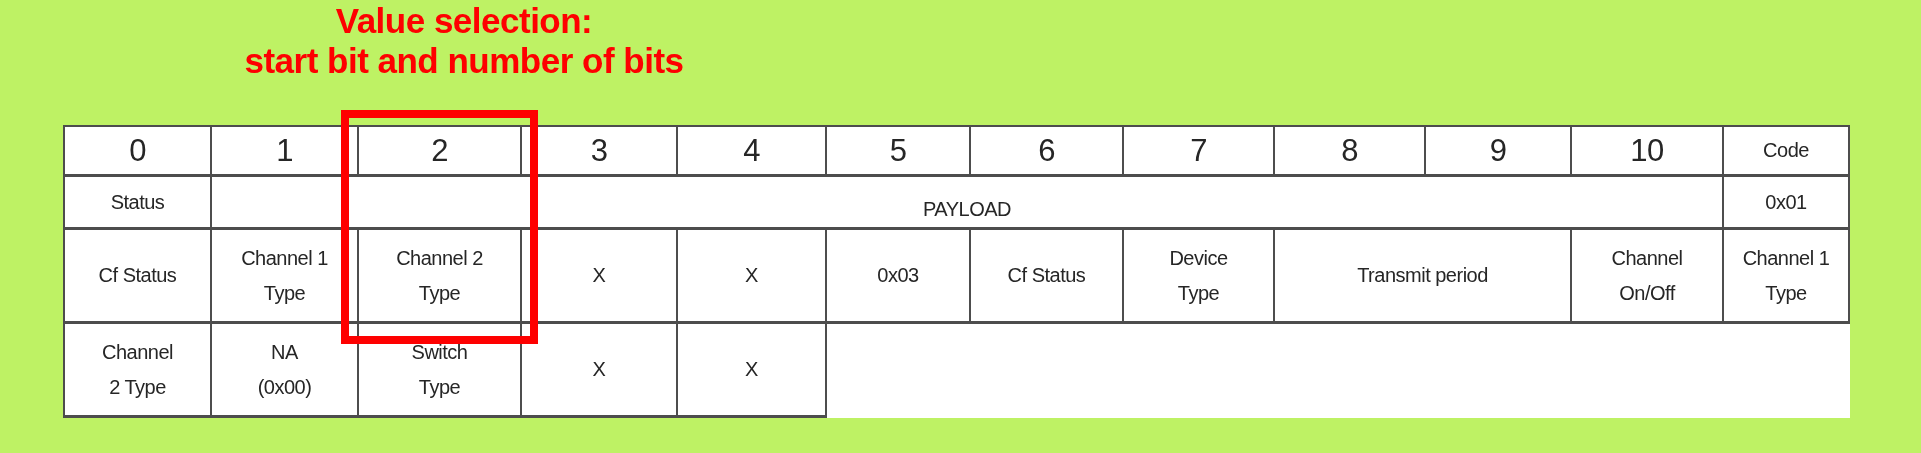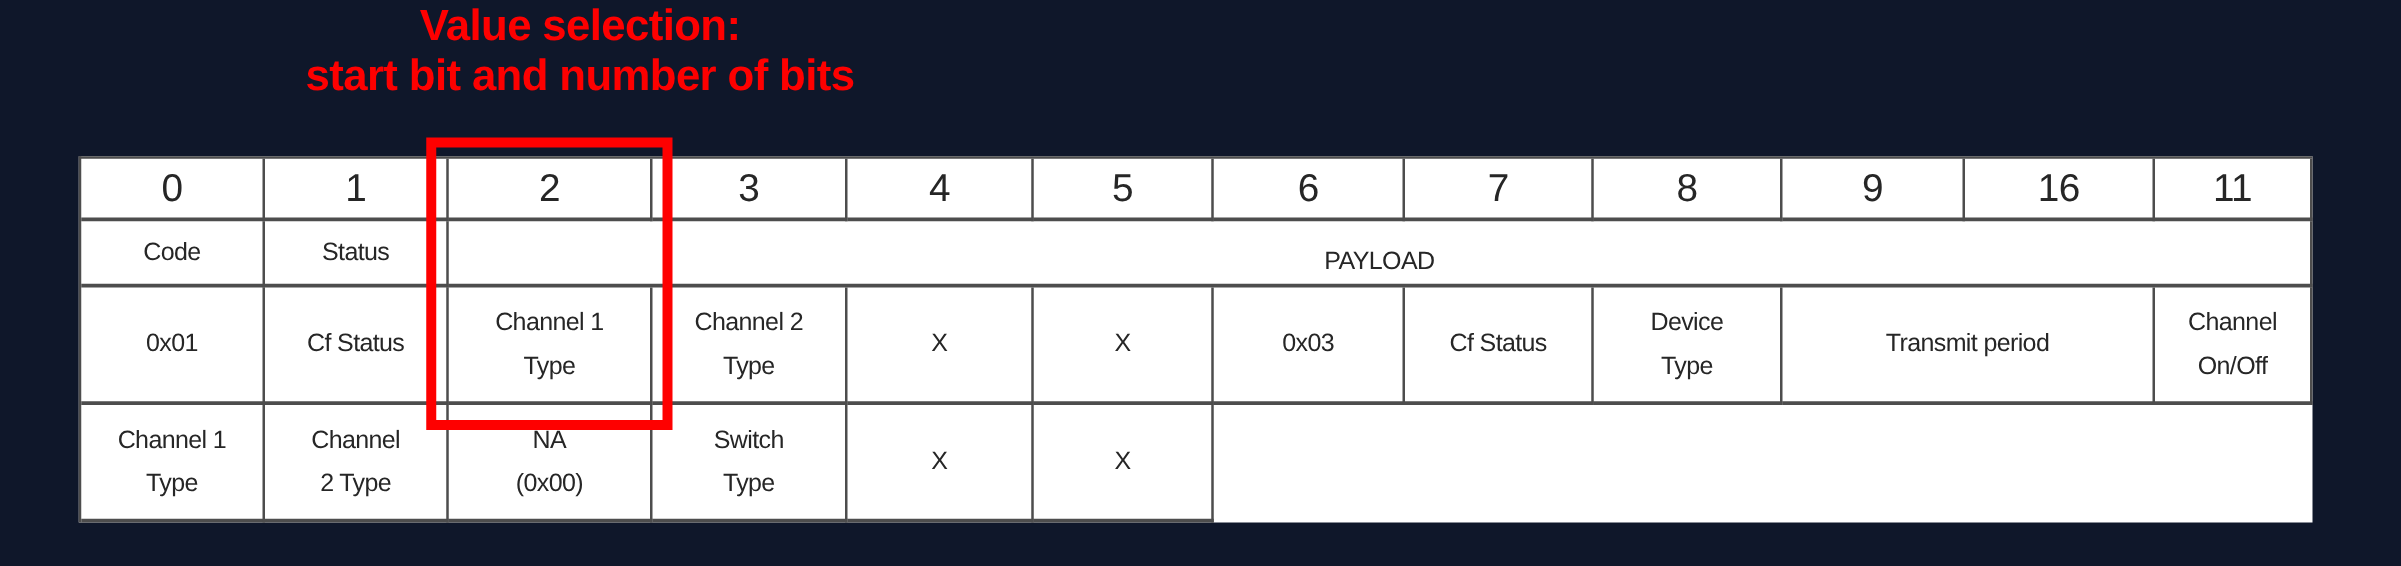--- a/index.html
+++ b/index.html
@@ -1,20 +1,20 @@
 <!DOCTYPE html>
 <html><head>
 <meta charset="utf-8">
 <style>
   html, body { margin: 0; padding: 0; background: #ffffff; }
   .stage {
     position: relative;
     width: 1921px;
     height: 453px;
-    background: #0f172a;
+    background: #bef264;
     font-family: "Liberation Sans", sans-serif;
     color: #262626;
     overflow: hidden;
   }
   .annotation {
     position: absolute;
     left: 158px;
     top: 1px;
     width: 612px;
     text-align: center;
@@ -77,22 +77,21 @@
       <div class="cell hdr">0</div>
       <div class="cell hdr">1</div>
       <div class="cell hdr">2</div>
       <div class="cell hdr">3</div>
       <div class="cell hdr">4</div>
       <div class="cell hdr">5</div>
       <div class="cell hdr">6</div>
       <div class="cell hdr">7</div>
       <div class="cell hdr">8</div>
       <div class="cell hdr">9</div>
-      <div class="cell hdr">16</div>
-      <div class="cell hdr">11</div>
+      <div class="cell hdr">10</div>
       <div class="cell">
         <div>Code</div>
       </div>
       <div class="cell">
         <div>Status</div>
       </div>
       <div class="cell" style="grid-column: span 10; justify-content: flex-end;">
         <div>PAYLOAD</div>
       </div>
       <div class="cell">

